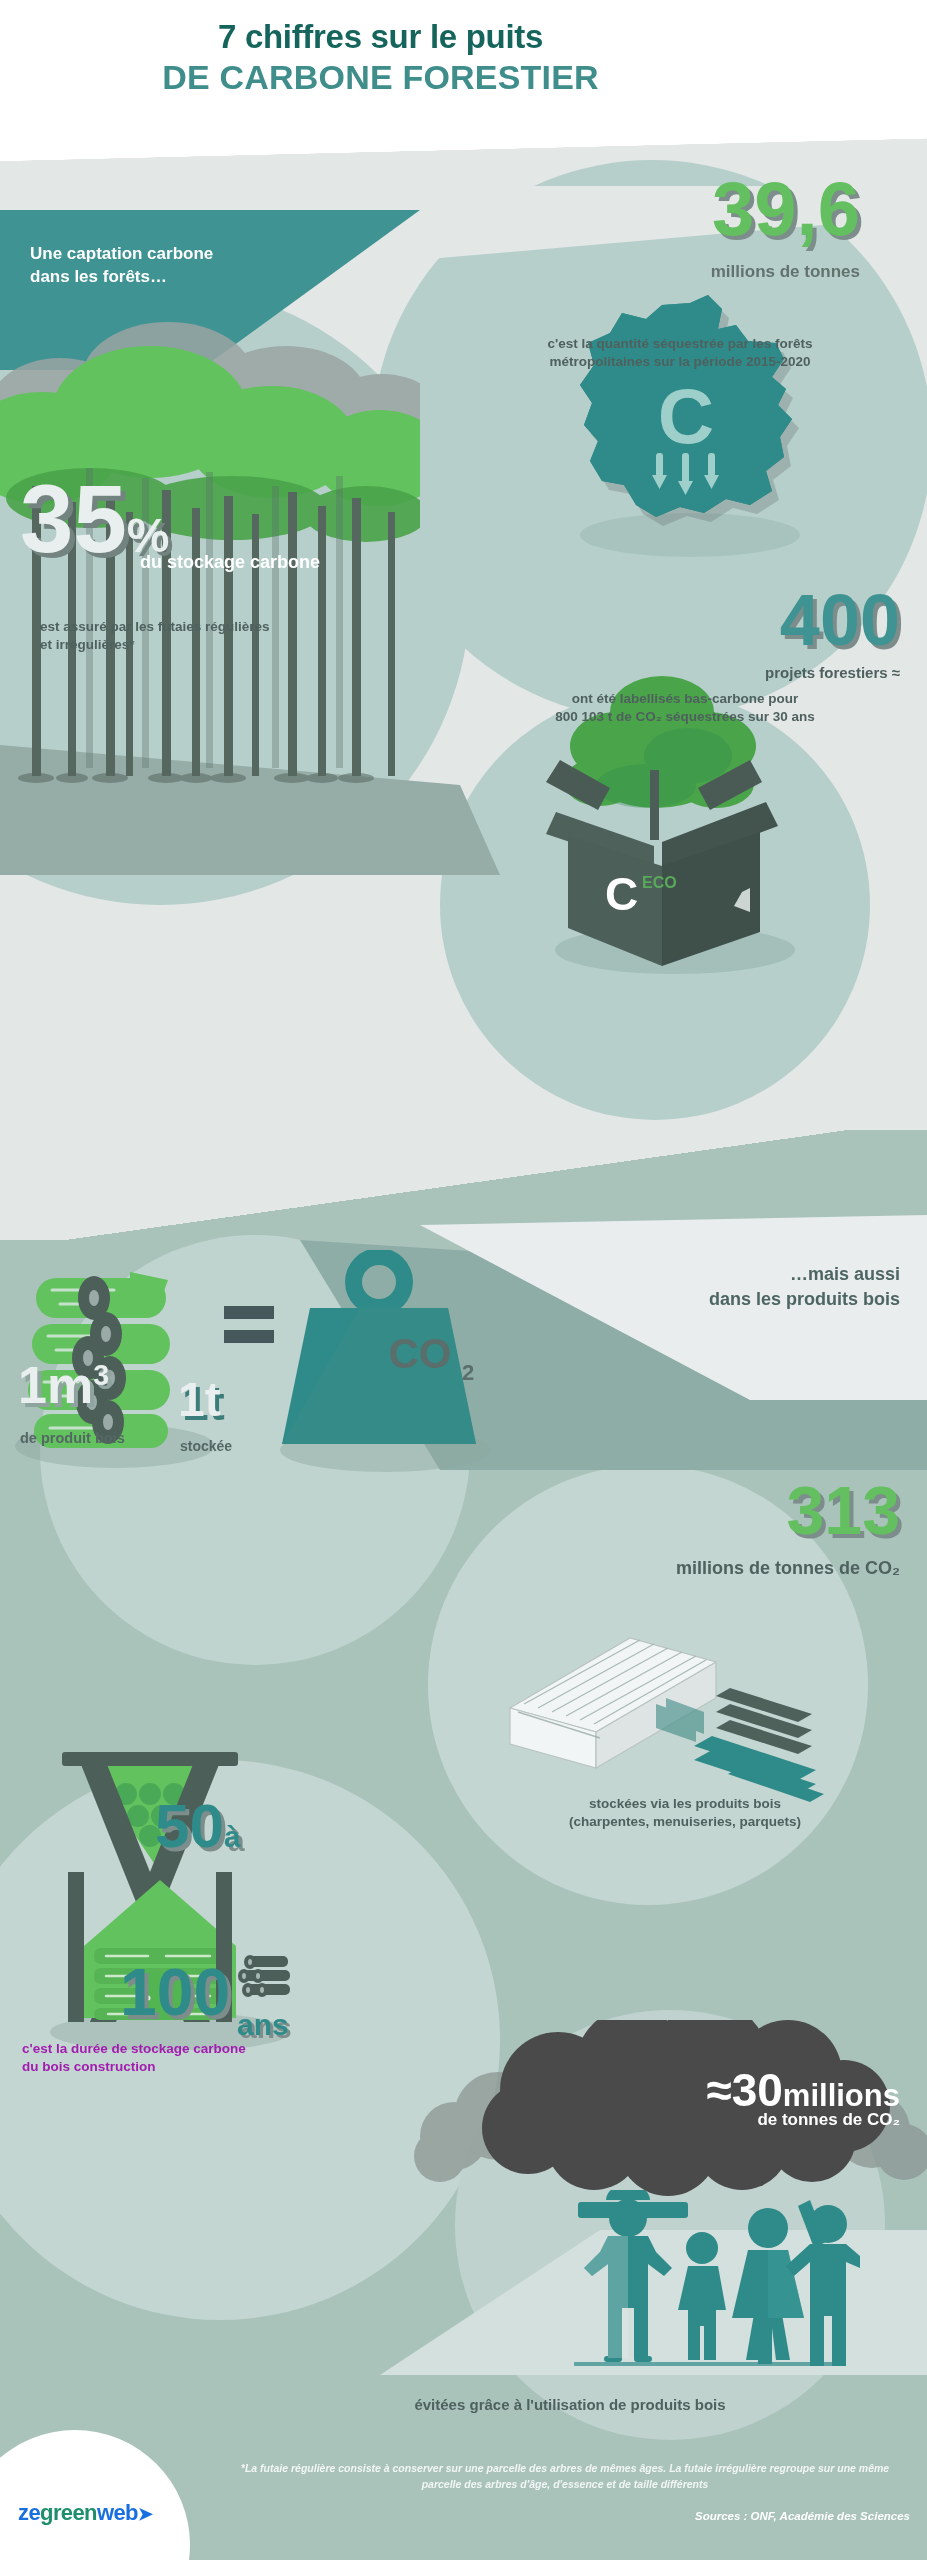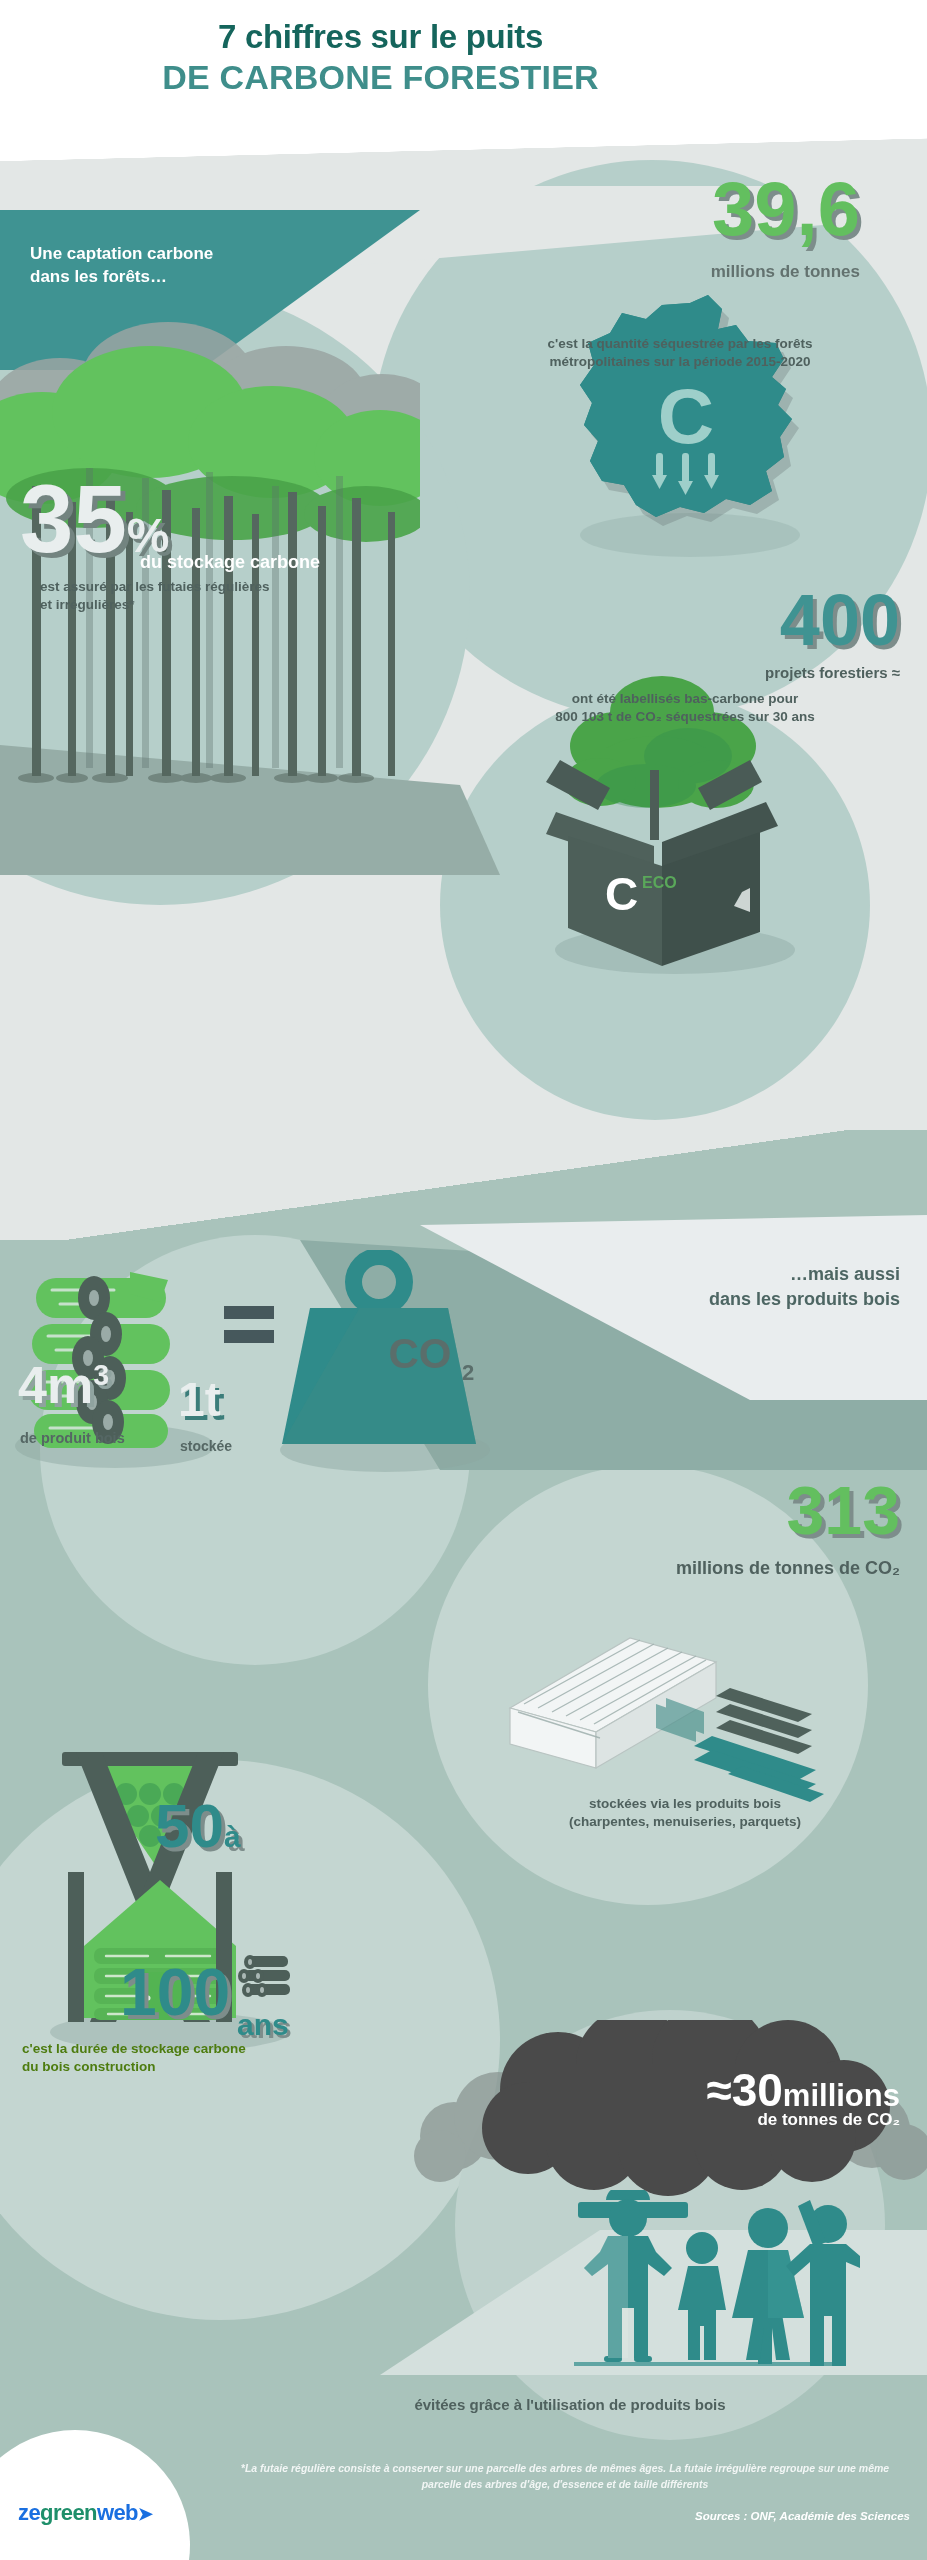--- a/index.html
+++ b/index.html
@@ -214,21 +214,21 @@
     font-size: 66px; font-weight: 700; color: #2f8b8a;
     text-shadow: 4px 4px 0 #7d8d8b; line-height: 0.9;
   }
   .n100-ans {
     position: absolute; left: 237px; top: 2008px; z-index: 17;
     font-size: 30px; font-weight: 700; color: #2f8b8a;
     text-shadow: 3px 3px 0 #7d8d8b;
   }
   .n50-desc {
     left: 22px; top: 2040px; width: 350px; z-index: 16;
-    font-size: 13.5px; font-weight: 700; color: #4d7c0f; line-height: 1.35;
+    font-size: 13.5px; font-weight: 700; color: #a21caf; line-height: 1.35;
   }
 
   .n30 {
     left: 430px; top: 2063px; width: 470px; z-index: 18;
     font-size: 46px; font-weight: 700; color: #ffffff;
   }
   .n30-mill { font-size: 31px; font-weight: 700; }
   .n30-sub {
     left: 430px; top: 2110px; width: 470px; text-align: right;
     font-size: 17px; font-weight: 700; color: #ffffff; z-index: 18;
@@ -378,21 +378,21 @@
       <ellipse cx="292" cy="478" rx="18" ry="5"></ellipse>
       <ellipse cx="322" cy="478" rx="16" ry="5"></ellipse>
       <ellipse cx="356" cy="478" rx="18" ry="5"></ellipse>
     </g>
   </svg>
 
   <div class="layer n63-wrap">
     <span class="n63">35</span><span class="n63-pct">%</span>
   </div>
   <div class="layer n63-sub">du stockage carbone</div>
-  <div class="layer n63-desc" style="white-space: pre-line;">est assuré par les futaies régulières
+  <div class="layer n63-desc" style="white-space: pre-line; margin-top: 40px;">est assuré par les futaies régulières
 et irrégulières*</div>
 
   <svg class="layer" style="left:450px; top:660px; width:400px; height:330px; z-index:10;" viewBox="0 0 400 330">
     <ellipse cx="225" cy="290" rx="120" ry="24" fill="#8fa8a3" opacity="0.45"></ellipse>
     <g fill="#4aa449">
       <ellipse cx="212" cy="52" rx="52" ry="36"></ellipse>
       <ellipse cx="166" cy="86" rx="46" ry="34"></ellipse>
       <ellipse cx="258" cy="86" rx="48" ry="34"></ellipse>
       <ellipse cx="206" cy="112" rx="66" ry="36"></ellipse>
       <ellipse cx="150" cy="122" rx="36" ry="24"></ellipse>
@@ -464,21 +464,21 @@
   <svg class="layer" style="left:270px; top:1250px; width:230px; height:230px; z-index:14;" viewBox="0 0 230 230">
     <ellipse cx="115" cy="200" rx="105" ry="22" fill="#8ba6a0" opacity="0.45"></ellipse>
     <path d="M75 32 a34 34 0 1 1 68 0 a34 34 0 1 1 -68 0 Z M92 32 a17 17 0 1 0 34 0 a17 17 0 1 0 -34 0 Z" fill="#2f8b8a"></path>
     <path d="M40 58 L178 58 L206 194 L12 194 Z" fill="#2f8b8a"></path>
     <path d="M40 58 L178 58 L206 194 L12 194 Z" fill="#3f8b86" opacity="0.45" clip-path="polygon(40% 0, 100% 0, 100% 100%, 0 100%)"></path>
     <text x="150" y="118" font-family="Liberation Sans, sans-serif" font-size="42" font-weight="700" fill="#5a6e6b" text-anchor="middle">CO</text>
     <text x="192" y="130" font-family="Liberation Sans, sans-serif" font-size="22" font-weight="700" fill="#5a6e6b">2</text>
   </svg>
 
   <div class="layer n1m">
-    <span>4m</span><span class="sup">3</span>
+    <span>1m</span><span class="sup">3</span>
   </div>
   <div class="layer n1m-desc">de produit bois</div>
   <div class="layer n1t">1t</div>
   <div class="layer n1t-desc">stockée</div>
 
   <svg class="layer" style="left:480px; top:1600px; width:380px; height:230px; z-index:12;" viewBox="0 0 380 230">
     <g fill="#f2f5f5" stroke="#b9c4c2" stroke-width="1.2">
       <path d="M30 108 L150 38 L236 62 L116 132 Z"></path>
       <path d="M30 108 L116 132 L116 168 L30 144 Z"></path>
       <path d="M116 132 L236 62 L236 98 L116 168 Z" fill="#dde4e3"></path>

